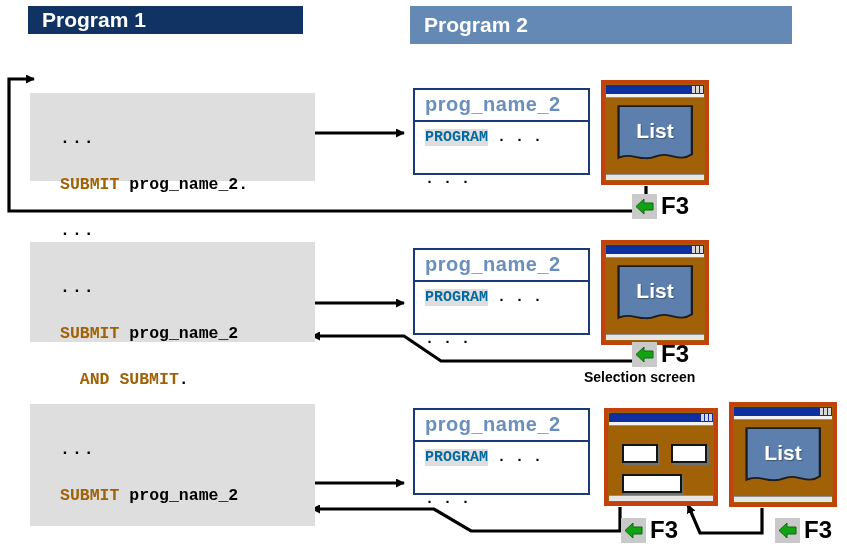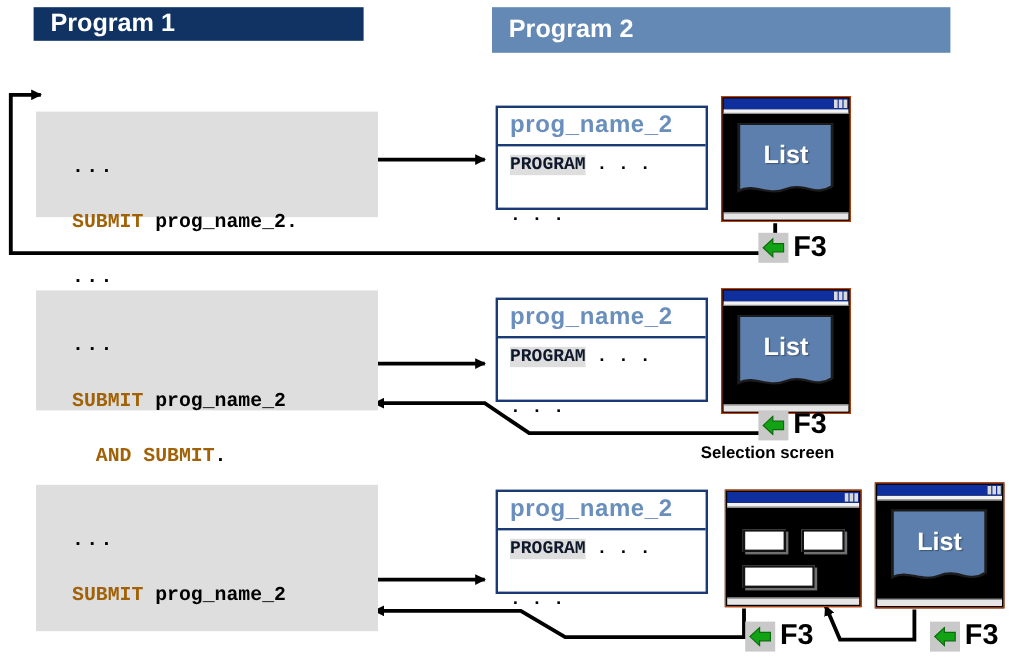--- a/index.html
+++ b/index.html
@@ -68,28 +68,28 @@
   .progbox .body {
     font-family: "Liberation Mono", monospace;
     font-size: 15px;
     font-weight: bold;
     padding: 5px 0 6px 10px;
     line-height: 21px;
     white-space: pre;
   }
   .progbox .hl {
     background: #dedede;
-    color: #0f172a;
+    color: #0369a1;
   }
 
   
   .win {
     position: absolute;
-    background: #000000;
-    border: 1px solid #c2410c;
+    background: #a16207;
+    border: 4px solid #c2410c;
     box-sizing: border-box;
   }
   .win .tbar {
     position: relative;
     height: 9px;
     background: #0f2f9e;
     margin: 1px 1px 0 1px;
   }
   .win .tbar .ctrls {
     position: absolute;

